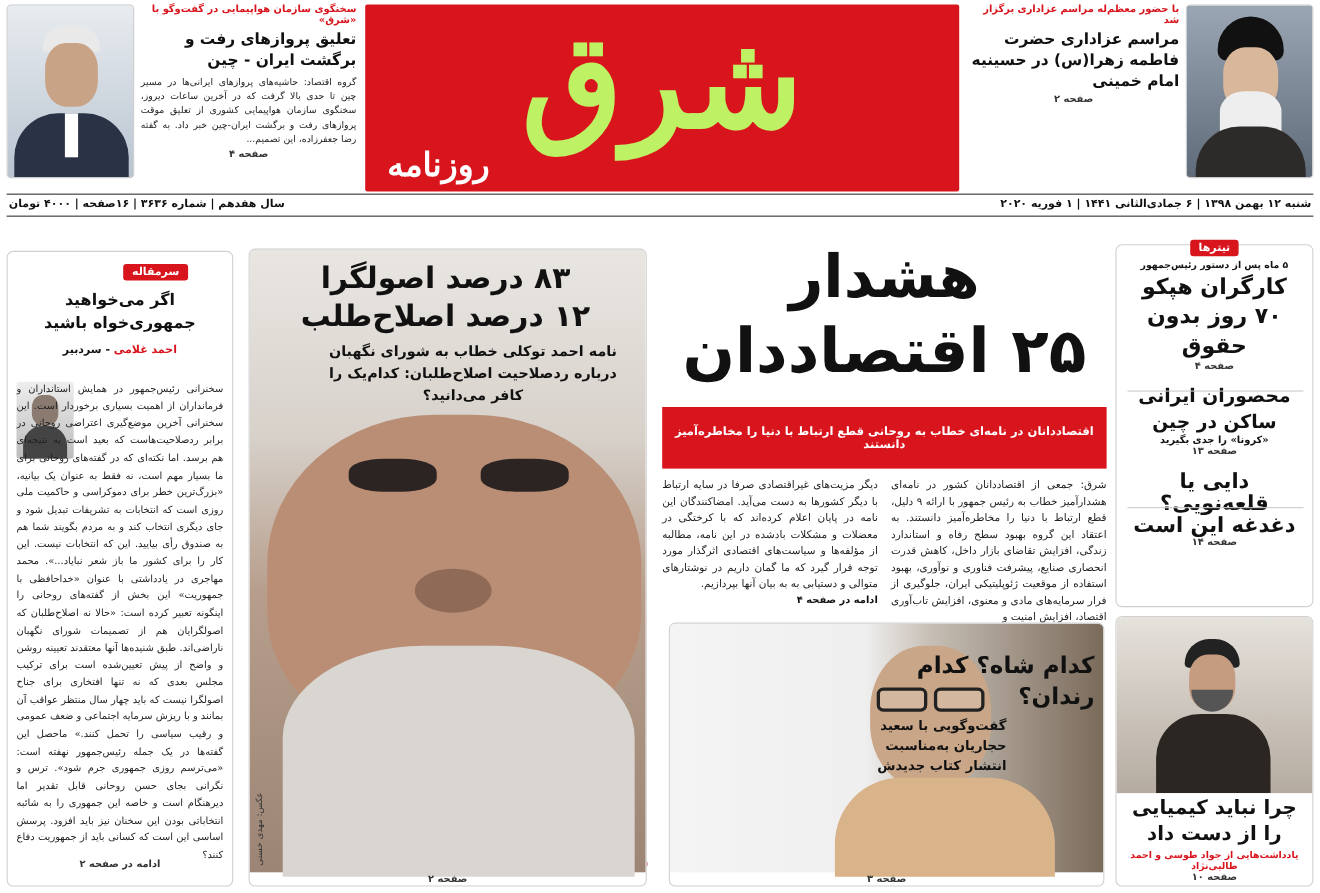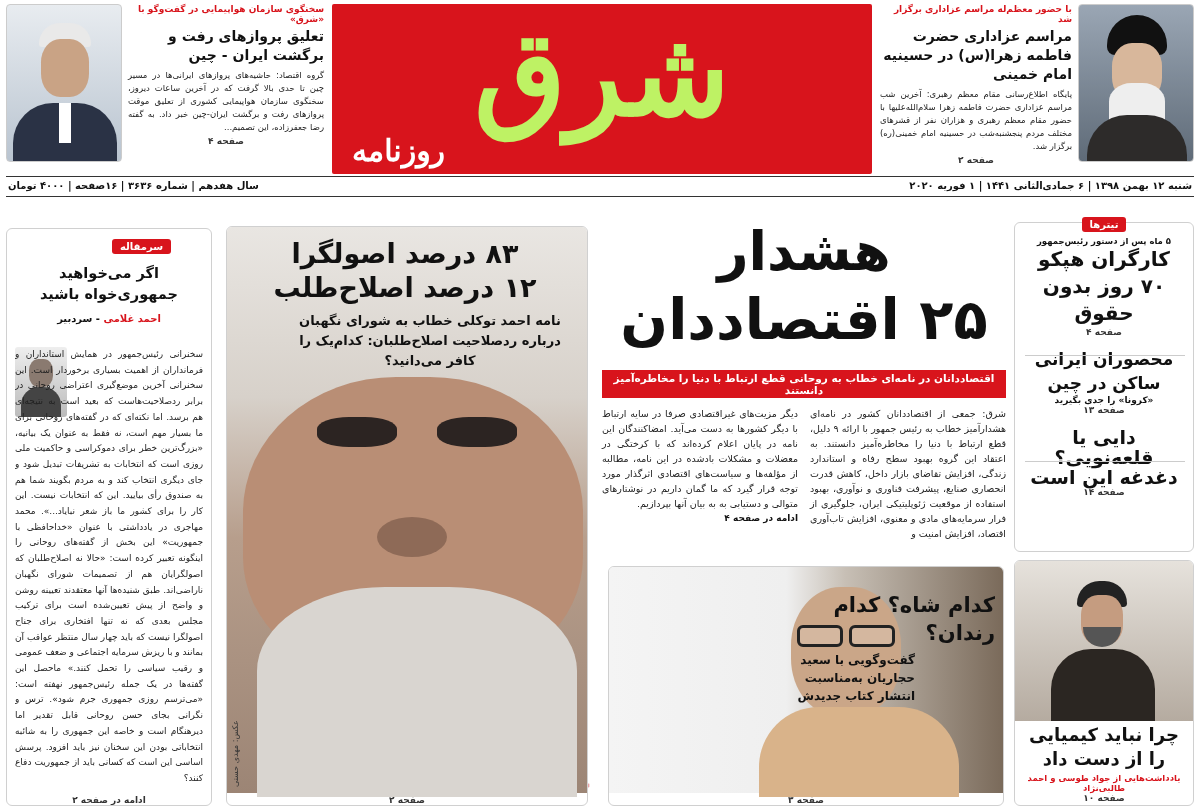--- a/index.html
+++ b/index.html
@@ -18,21 +18,20 @@
 
 <div class="abs" style="left:1078px;top:4px;width:116px;height:158px;border:1px solid #ccc;border-radius:4px;overflow:hidden;background:linear-gradient(180deg,#9aa6b4,#5f6b78)">
   <div style="position:absolute;left:28px;top:10px;width:60px;height:40px;background:#111;border-radius:30px 30px 8px 8px"></div>
   <div style="position:absolute;left:33px;top:38px;width:50px;height:58px;background:#d8b79b;border-radius:40%"></div>
   <div style="position:absolute;left:30px;top:78px;width:56px;height:46px;background:#eee;border-radius:40% 40% 10px 10px"></div>
   <div style="position:absolute;left:8px;top:110px;width:100px;height:50px;background:#2d2b2a;border-radius:40px 40px 0 0"></div>
 </div>
 <div class="abs" style="left:880px;top:4px;width:192px;height:166px;text-align:right">
   <div style="font-size:9px;color:#d8141c;font-weight:bold">با حضور معظم‌له مراسم عزاداری برگزار شد</div>
   <div style="font-size:14px;font-weight:bold;line-height:19px;margin-top:3px">مراسم عزاداری حضرت فاطمه زهرا(س) در حسینیه امام خمینی</div>
-  <div class="body-text" style="font-size:8.5px;line-height:13px;margin-top:4px">پایگاه اطلاع‌رسانی مقام معظم رهبری: آخرین شب مراسم عزاداری حضرت فاطمه زهرا سلام‌الله‌علیها با حضور مقام معظم رهبری و هزاران نفر از قشرهای مختلف مردم پنجشنبه‌شب در حسینیه امام خمینی(ره) برگزار شد.</div>
   <div class="pg" style="margin-top:2px">صفحه ۲</div>
 </div>
 
 <div class="abs" style="left:332px;top:4px;width:540px;height:170px;background:#d8141c;border-radius:2px;display:flex;justify-content:center">
   <span style="position:absolute;left:20px;bottom:6px;font-size:30px;font-weight:bold;color:#fff;font-family:'DejaVu Serif',serif">روزنامه</span>
   <span style="font-size:118px;font-weight:bold;color:#bef264;font-family:'DejaVu Serif',serif;letter-spacing:-4px">شرق</span>
 </div>
 
 <div class="abs" style="left:6px;top:4px;width:116px;height:158px;border:1px solid #ccc;border-radius:4px;overflow:hidden;background:linear-gradient(180deg,#e8ecf0,#b9c4d0)">
   <div style="position:absolute;left:32px;top:18px;width:52px;height:24px;background:#e9e9e9;border-radius:26px 26px 4px 4px"></div>
@@ -82,21 +81,21 @@
   <div style="position:absolute;top:162px;left:0;width:100%;text-align:center;padding:0 6px">
     <div style="font-size:18px;font-weight:bold;line-height:24px">چرا نباید کیمیایی را از دست داد</div>
     <div style="font-size:8.5px;color:#d8141c;font-weight:bold;margin-top:2px">یادداشت‌هایی از جواد طوسی و احمد طالبی‌نژاد</div>
     <div class="pg">صفحه ۱۰</div>
   </div>
 </div>
 
 <div class="abs" style="left:602px;top:210px;width:404px;height:346px;text-align:center">
   <div style="font-size:54px;font-weight:bold;line-height:64px;margin-top:10px">هشدار</div>
   <div style="font-size:56px;font-weight:bold;line-height:72px">۲۵ اقتصاددان</div>
-  <div style="margin-top:14px"><span style="background:#d8141c;color:#fff;font-size:10.5px;font-weight:bold;padding:2px 6px;display:inline-block">اقتصاددانان در نامه‌ای خطاب به روحانی قطع ارتباط با دنیا را مخاطره‌آمیز دانستند</span></div>
+  <div style="margin-top:14px"><span style="background:#d8141c;color:#fff;font-size:10.5px;font-weight:bold;padding:16px 6px;display:inline-block">اقتصاددانان در نامه‌ای خطاب به روحانی قطع ارتباط با دنیا را مخاطره‌آمیز دانستند</span></div>
   <div style="display:flex;gap:12px;margin-top:8px;text-align:right">
     <div class="body-text" style="flex:1">شرق: جمعی از اقتصاددانان کشور در نامه‌ای هشدارآمیز خطاب به رئیس جمهور با ارائه ۹ دلیل، قطع ارتباط با دنیا را مخاطره‌آمیز دانستند. به اعتقاد این گروه بهبود سطح رفاه و استاندارد زندگی، افزایش تقاضای بازار داخل، کاهش قدرت انحصاری صنایع، پیشرفت فناوری و نوآوری، بهبود استفاده از موقعیت ژئوپلیتیکی ایران، جلوگیری از فرار سرمایه‌های مادی و معنوی، افزایش تاب‌آوری اقتصاد، افزایش امنیت و</div>
     <div style="flex:1">
       <div class="body-text">دیگر مزیت‌های غیراقتصادی صرفا در سایه ارتباط با دیگر کشورها به دست می‌آید. امضاکنندگان این نامه در پایان اعلام کرده‌اند که با کرختگی در معضلات و مشکلات بادشده در این نامه، مطالبه از مؤلفه‌ها و سیاست‌های اقتصادی اثرگذار مورد توجه قرار گیرد که ما گمان داریم در نوشتارهای متوالی و دستیابی به به بیان آنها بپردازیم.</div>
       <div style="font-size:9px;font-weight:bold;margin-top:2px">ادامه در صفحه ۴</div>
     </div>
   </div>
 </div>
 
 <div class="box" style="left:608px;top:566px;width:396px;height:240px;overflow:hidden">
@@ -139,14 +138,14 @@
       <span class="red">احمد غلامی</span>
       <span> - </span>
       <span>سردبیر</span>
     </div>
   </div>
   <div style="position:absolute;left:8px;top:118px;width:52px;height:70px;background:linear-gradient(180deg,#eee,#bbb);border-radius:3px;overflow:hidden">
     <div style="position:absolute;left:14px;top:12px;width:24px;height:28px;background:#8a7a70;border-radius:40%"></div>
     <div style="position:absolute;left:6px;top:40px;width:40px;height:30px;background:#444;border-radius:18px 18px 0 0"></div>
   </div>
   <div class="body-text" style="position:absolute;top:118px;right:8px;left:8px;height:440px;overflow:hidden;font-size:9px;line-height:15.7px">سخنرانی رئیس‌جمهور در همایش استانداران و فرمانداران از اهمیت بسیاری برخوردار است. این سخنرانی آخرین موضع‌گیری اعتراضی روحانی در برابر ردصلاحیت‌هاست که بعید است به نتیجه‌ای هم برسد. اما نکته‌ای که در گفته‌های روحانی برای ما بسیار مهم است، نه فقط به عنوان یک بیانیه، «بزرگ‌ترین خطر برای دموکراسی و حاکمیت ملی روزی است که انتخابات به تشریفات تبدیل شود و جای دیگری انتخاب کند و به مردم بگویند شما هم به صندوق رأی بیایید. این که انتخابات نیست. این کار را برای کشور ما باز شعر نبایاد...». محمد مهاجری در یادداشتی با عنوان «خداحافظی با جمهوریت» این بخش از گفته‌های روحانی را اینگونه تعبیر کرده است: «حالا نه اصلاح‌طلبان که اصولگرایان هم از تصمیمات شورای نگهبان ناراضی‌اند. طبق شنیده‌ها آنها معتقدند تعیینه روشن و واضح از پیش تعیین‌شده است برای ترکیب مجلس بعدی که نه تنها افتخاری برای جناح اصولگرا نیست که باید چهار سال منتظر عواقب آن بمانند و با ریزش سرمایه اجتماعی و ضعف عمومی و رقیب سیاسی را تحمل کنند.» ماحصل این گفته‌ها در یک جمله رئیس‌جمهور نهفته است: «می‌ترسم روزی جمهوری جرم شود». ترس و نگرانی بجای حسن روحانی قابل تقدیر اما دیرهنگام است و خاصه این جمهوری را به شائبه انتخاباتی بودن این سخنان نیز باید افزود. پرسش اساسی این است که کسانی باید از جمهوریت دفاع کنند؟</div>
-  <div class="pg" style="position:absolute;bottom:0;left:0;right:0">ادامه در صفحه ۲</div>
+  <div class="pg" style="position:absolute;bottom:14px;left:0;right:0">ادامه در صفحه ۲</div>
 </div>
 
 </body></html>

